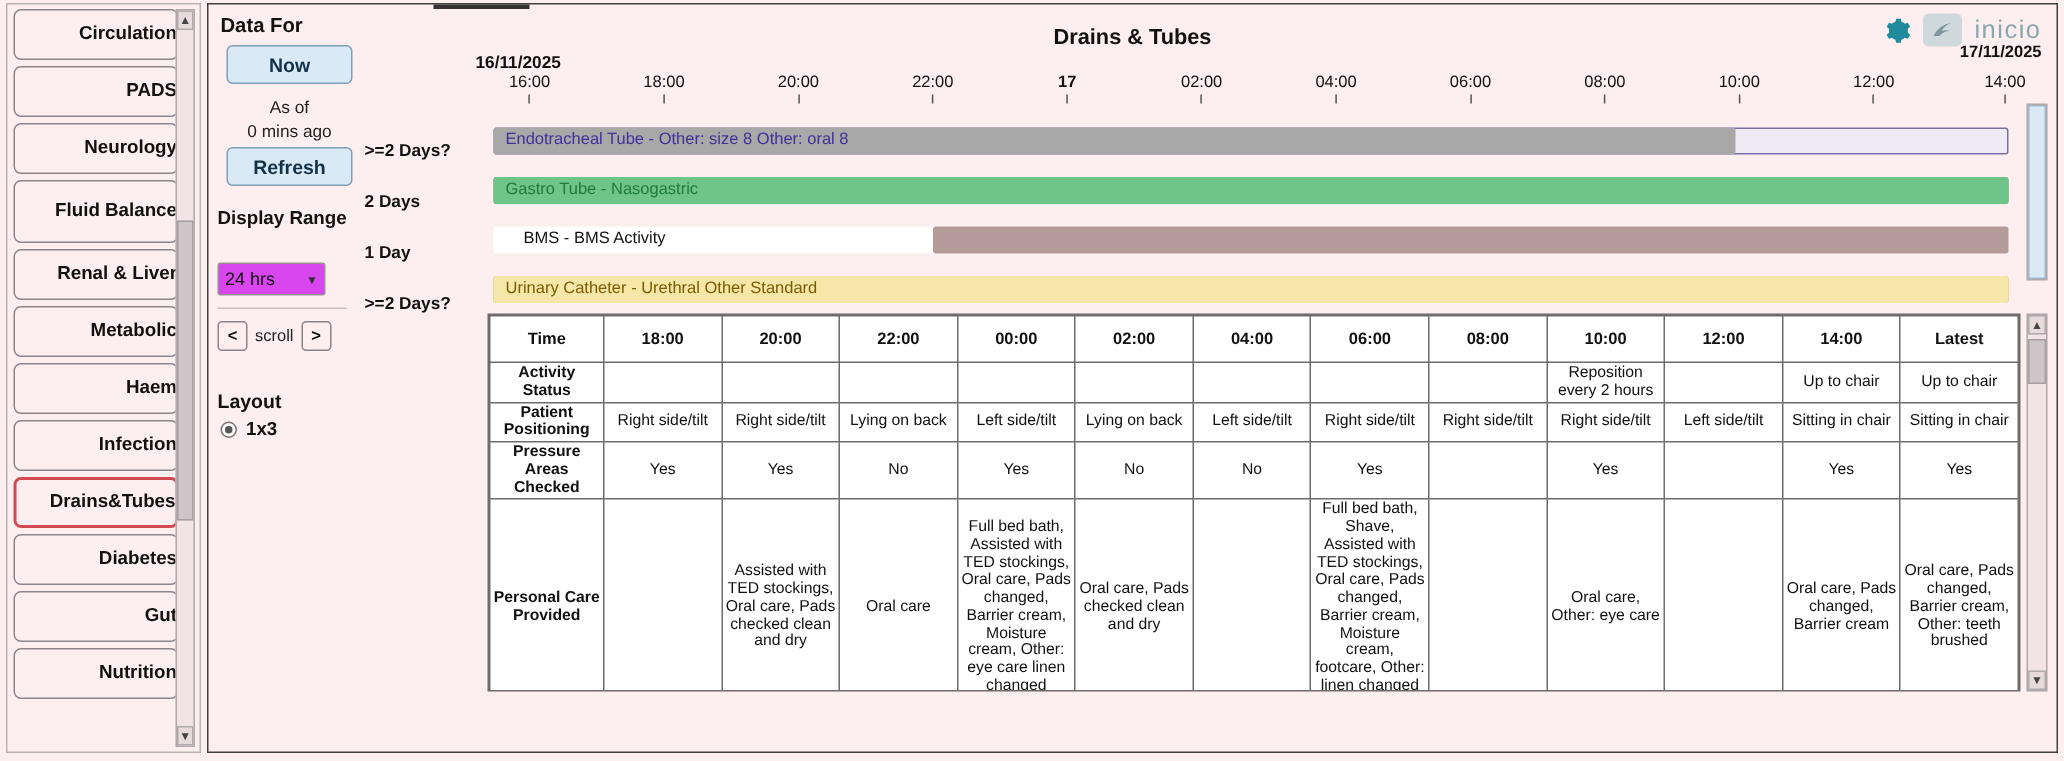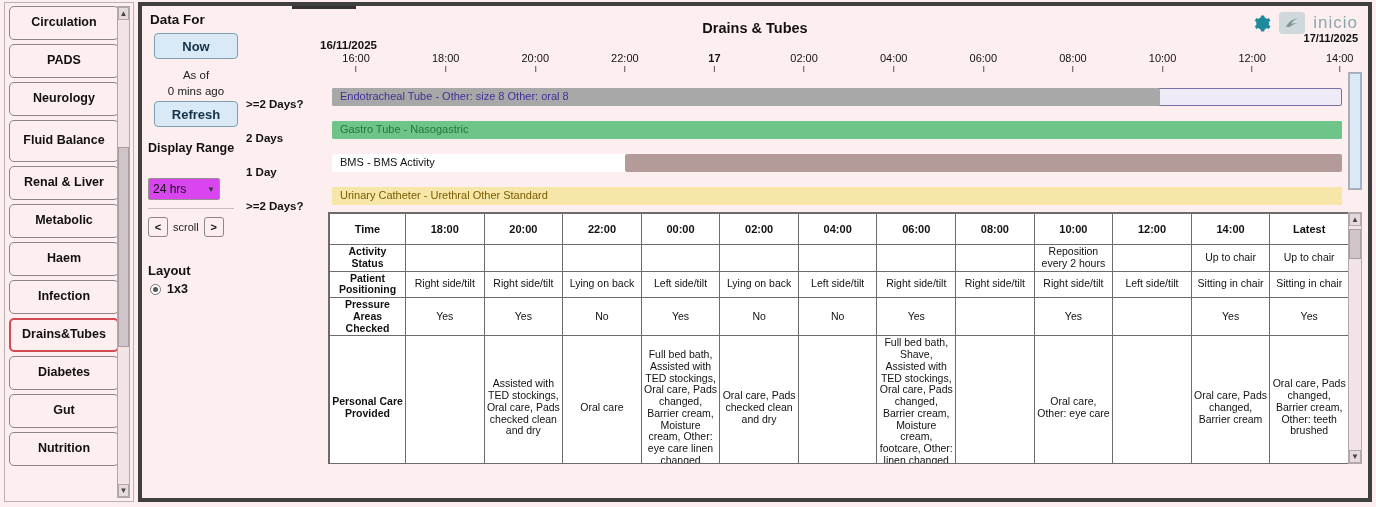--- a/index.html
+++ b/index.html
@@ -34,27 +34,27 @@
     width: 110px;
   }
   .side-item {
     height: 34px;
     min-height: 34px;
     border: 1px solid #8c8589;
     border-radius: 5px;
     background: #fdeef0;
     display: flex;
     align-items: center;
-    justify-content: center;
+    justify-content: flex-end;
     text-align: center;
     font-size: 12.5px;
     font-weight: bold;
     color: #111;
     line-height: 1.05;
-    padding: 0 12px;
+    padding: 0 0;
   }
   .side-item.two-line { height: 42px; min-height: 42px; }
   .side-item.selected {
     border: 2px solid #d24a52;
     font-weight: bold;
   }
   
   .side-scroll {
     position: absolute;
     right: 3px; top: 3px;
@@ -77,21 +77,21 @@
     background: #cfc4c8;
     border: 1px solid #a89ea2;
   }
 
   
   .main {
     position: absolute;
     left: 138px; top: 2px;
     width: 1234px; height: 500px;
     background: #fdeef0;
-    border: 4px solid #404040;
+    border: 1px solid #404040;
   }
 
   
   .controls {
     position: absolute;
     left: 6px; top: 4px;
     width: 96px;
   }
   .ctl-title {
     font-size: 13.5px; font-weight: bold; color: #111;
@@ -465,21 +465,21 @@
           <div class="bar-label" style="color: rgb(63, 49, 153); left: 8px;">Endotracheal Tube - Other: size 8 Other: oral 8</div>
         </div>
         <div class="bar-row" style="top: 33px;">
           <div class="bar-bg" style="background: rgb(221, 242, 226); border-color: rgb(78, 154, 98);"></div>
           <div class="bar-fill" style="background: rgb(111, 196, 138); left: 0%; width: 100%;"></div>
           <div class="bar-label" style="color: rgb(29, 122, 58); left: 8px;">Gastro Tube - Nasogastric</div>
         </div>
         <div class="bar-row" style="top: 66px;">
           <div class="bar-bg" style="background: rgb(255, 255, 255); border-color: rgb(255, 255, 255);"></div>
           <div class="bar-fill" style="background: rgb(181, 154, 154); left: 29%; width: 71%;"></div>
-          <div class="bar-label" style="color: rgb(17, 17, 17); left: 8px;">BMS - BMS Activity</div>
+          <div class="bar-label" style="color: rgb(17, 17, 17); left: 20px;">BMS - BMS Activity</div>
         </div>
         <div class="bar-row" style="top: 99px;">
           <div class="bar-bg" style="background: rgb(253, 243, 207); border-color: rgb(201, 162, 39);"></div>
           <div class="bar-fill" style="background: rgb(246, 230, 168); left: 0%; width: 100%;"></div>
           <div class="bar-label" style="color: rgb(122, 92, 0); left: 8px;">Urinary Catheter - Urethral Other Standard</div>
         </div>
       </div>
     <div class="gantt-scroll">
       <div class="thumb"></div>
     </div>

